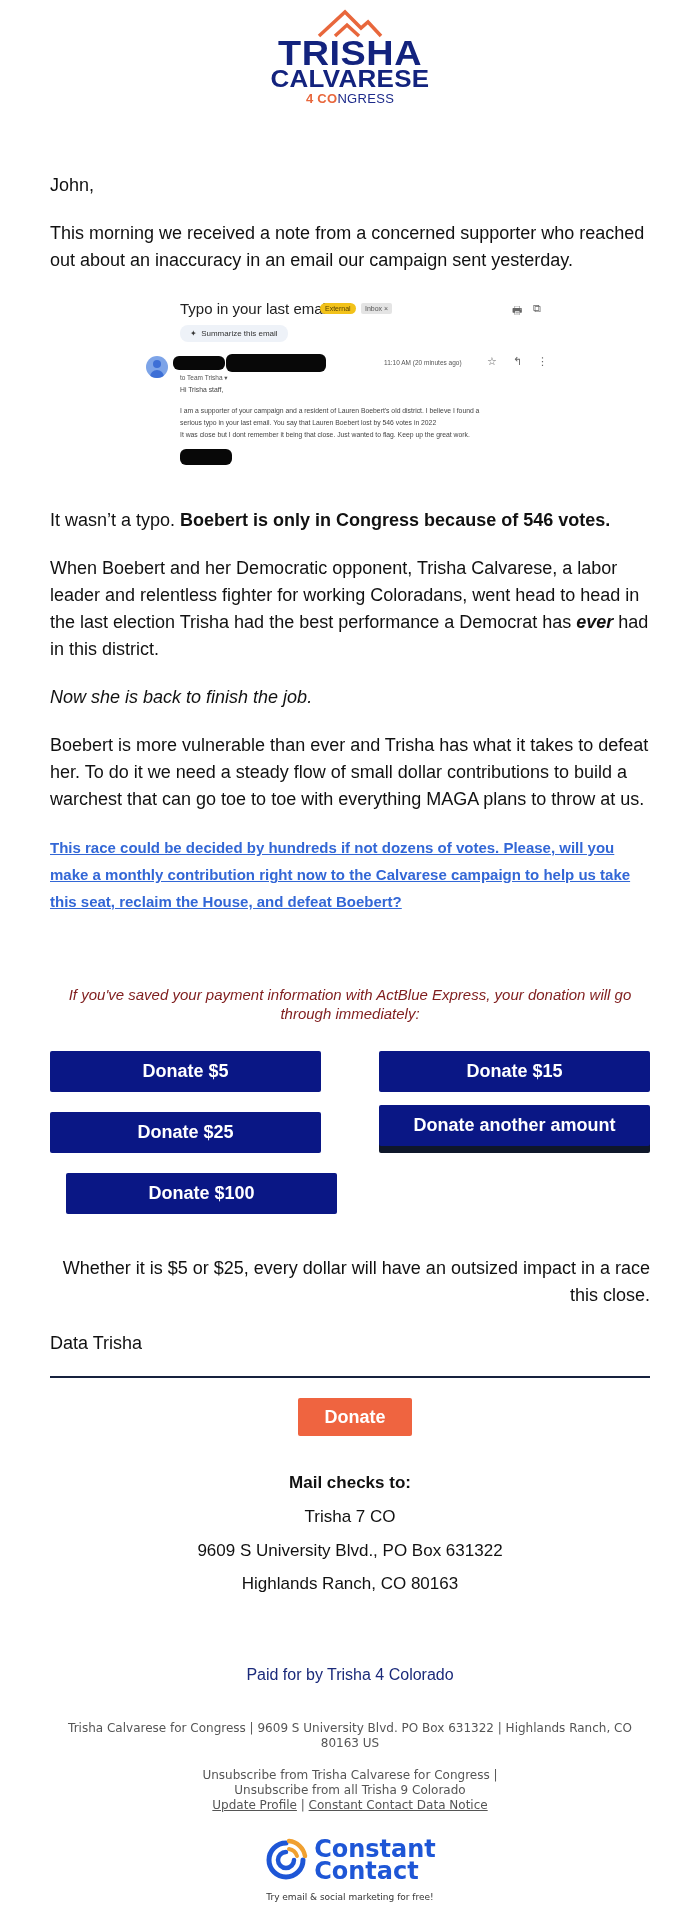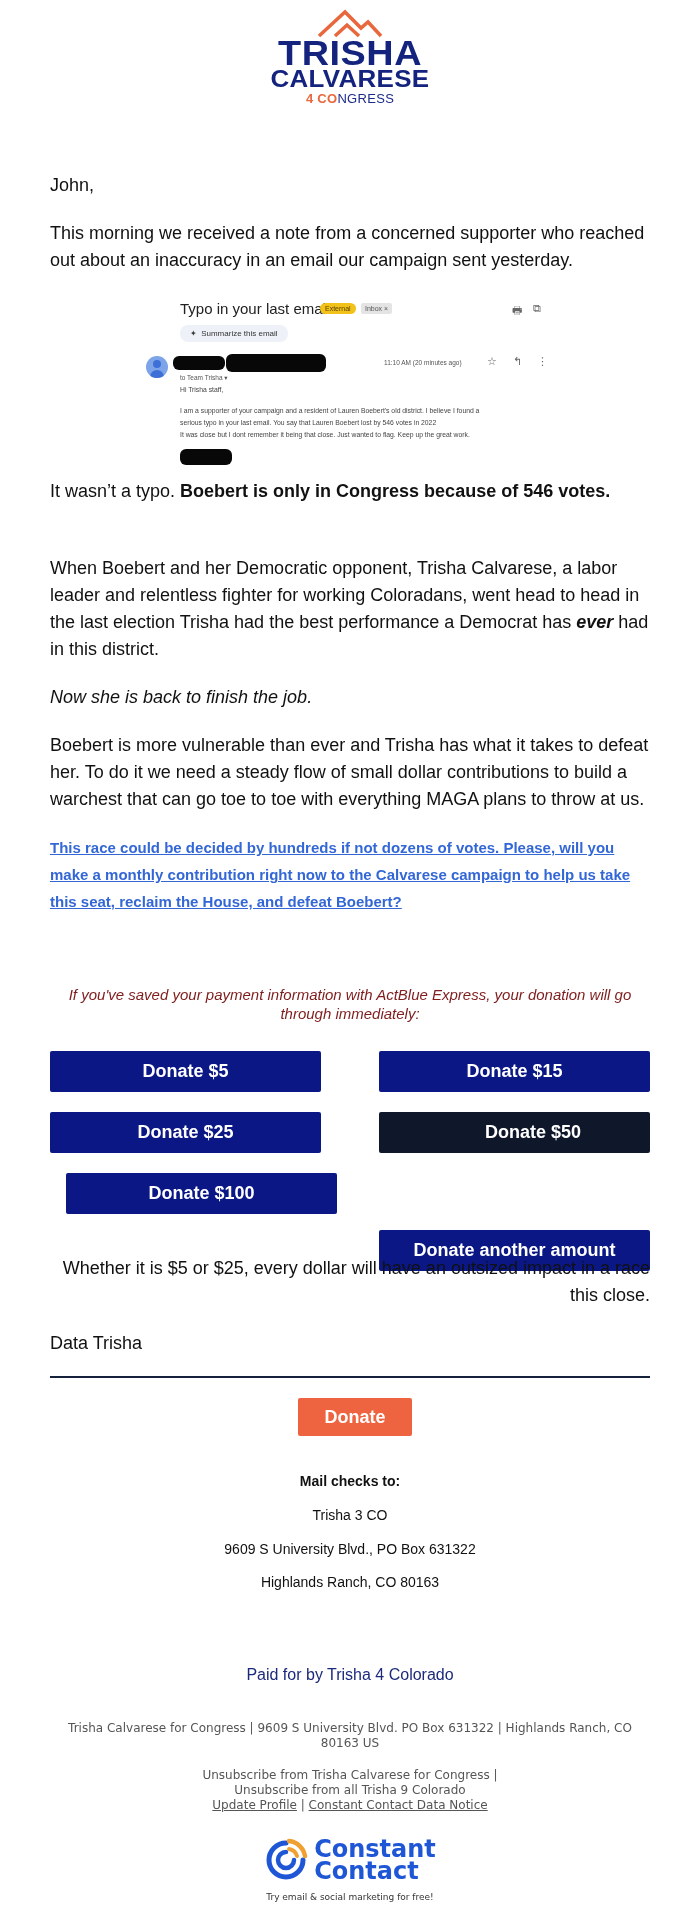--- a/index.html
+++ b/index.html
@@ -39,21 +39,21 @@
   .note { position: absolute; left: 50px; width: 600px; top: 985px; text-align: center; font-style: italic; font-size: 15px; line-height: 19px; color: #7f1d1d; }
 
   .btn { position: absolute; width: 271px; height: 41px; border-radius: 2px; color: #fff; font-weight: 700; font-size: 18px; display: flex; align-items: center; justify-content: center; cursor: pointer; }
   .btn.navy { background: #0a1785; }
   .btn.orange { background: #0f172a; padding-left: 37px; }
 
   .hr { position: absolute; left: 50px; top: 1376px; width: 600px; height: 2px; background: #16213e; }
 
   .donate-small { position: absolute; left: 298px; top: 1398px; width: 114px; height: 38px; background: #ef6440; color: #fff; font-weight: 700; font-size: 18px; border-radius: 2px; display: flex; align-items: center; justify-content: center; }
 
-  .center-line { position: absolute; left: 0; width: 700px; text-align: center; font-size: 14px; color: #111; }
+  .center-line { position: absolute; left: 0; width: 700px; text-align: center; font-size: 17px; color: #111; }
 
   .paid { position: absolute; left: 0; width: 700px; top: 1666px; text-align: center; font-size: 16px; color: #1b2a7a; }
 
   .foot { position: absolute; left: 50px; width: 600px; text-align: center; font-family: "DejaVu Sans", sans-serif; font-size: 12px; line-height: 15px; color: #555; }
   .foot a { color: #555; text-decoration: underline; }
 
   .cc { position: absolute; left: 0; width: 700px; top: 1838px; }
   .cc-logo { display: flex; align-items: flex-end; justify-content: center; gap: 6px; }
   .cc-text { font-family: "DejaVu Sans", sans-serif; font-weight: 700; color: #1e56d6; font-size: 24px; line-height: 22px; }
   .cc-tag { text-align: center; font-family: "DejaVu Sans", sans-serif; font-size: 9px; color: #333; margin-top: 10px; }
@@ -89,48 +89,48 @@
   <div class="shot-ico" style="left:347px; top:63px;">☆</div>
   <div class="shot-ico" style="left:373px; top:63px;">↰</div>
   <div class="shot-ico" style="left:397px; top:63px;">⋮</div>
   <div class="shot-body" style="top:92px;">Hi Trisha staff,</div>
   <div class="shot-body" style="top:113px;">I am a supporter of your campaign and a resident of Lauren Boebert's old district. I believe I found a</div>
   <div class="shot-body" style="top:125px;">serious typo in your last email. You say that Lauren Boebert lost by 546 votes in 2022</div>
   <div class="shot-body" style="top:137px;">It was close but I dont remember it being that close. Just wanted to flag. Keep up the great work.</div>
   <div class="redact" style="left:40px; top:157px; width:52px; height:16px;"></div>
 </div>
 
-<div class="content p" style="top:478px;"><span>It wasn’t a typo. </span><b>Boebert is only in Congress because of 546 votes.</b></div>
+<div class="content p" style="top:507px;"><span>It wasn’t a typo. </span><b>Boebert is only in Congress because of 546 votes.</b></div>
 
 <div class="content p" style="top:555px;"><span>When Boebert and her Democratic opponent, Trisha Calvarese, a labor leader and relentless fighter for working Coloradans, went head to head in the last election Trisha had the best performance a Democrat has </span><b><em>ever</em></b><span> had in this district.</span></div>
 
 <div class="content p" style="top:684px;"><em>Now she is back to finish the job.</em></div>
 
 <div class="content p" style="top:732px;">Boebert is more vulnerable than ever and Trisha has what it takes to defeat her. To do it we need a steady flow of small dollar contributions to build a warchest that can go toe to toe with everything MAGA plans to throw at us.</div>
 
 <a class="content cta" style="top:834px;">This race could be decided by hundreds if not dozens of votes. Please, will you make a monthly contribution right now to the Calvarese campaign to help us take this seat, reclaim the House, and defeat Boebert?</a>
 
 <div class="note">If you've saved your payment information with ActBlue Express, your donation will go through immediately:</div>
 
 <div class="btn navy" style="left:50px; top:1051px;">Donate $5</div>
 <div class="btn navy" style="left:379px; top:1051px;">Donate $15</div>
 <div class="btn navy" style="left:50px; top:1112px;">Donate $25</div>
 <div class="btn orange" style="left:379px; top:1112px;">Donate $50</div>
 <div class="btn navy" style="left:50px; top:1173px;margin-left:16px;">Donate $100</div>
-<div class="btn navy" style="left:379px; top:1230px;text-align:center;">Donate another amount</div>
+<div class="btn navy" style="left:379px; top:1105px;text-align:center;">Donate another amount</div>
 
 <div class="content p" style="top:1255px;text-align:right;">Whether it is $5 or $25, every dollar will have an outsized impact in a race this close.</div>
 <div class="content p" style="top:1330px;">Data Trisha</div>
 
 <div class="hr"></div>
 
 <div class="donate-small">Donate</div>
 
 <div class="center-line" style="top:1473px; font-weight:700;">Mail checks to:</div>
-<div class="center-line" style="top:1507px;">Trisha 3 CO</div>
+<div class="center-line" style="top:1507px;">Trisha 7 CO</div>
 <div class="center-line" style="top:1541px;">9609 S University Blvd., PO Box 631322</div>
 <div class="center-line" style="top:1574px;">Highlands Ranch, CO 80163</div>
 
 <div class="paid">Paid for by Trisha 4 Colorado</div>
 
 <div class="foot" style="top:1721px;">Trisha Calvarese for Congress | 9609 S University Blvd. PO Box 631322 | Highlands Ranch, CO 80163 US</div>
 
 <div class="foot" style="top:1768px;">
   <div><a style="text-decoration:none;">Unsubscribe from Trisha Calvarese for Congress |</a></div>
   <div><a style="text-decoration:none;">Unsubscribe from all Trisha 9 Colorado</a></div>

